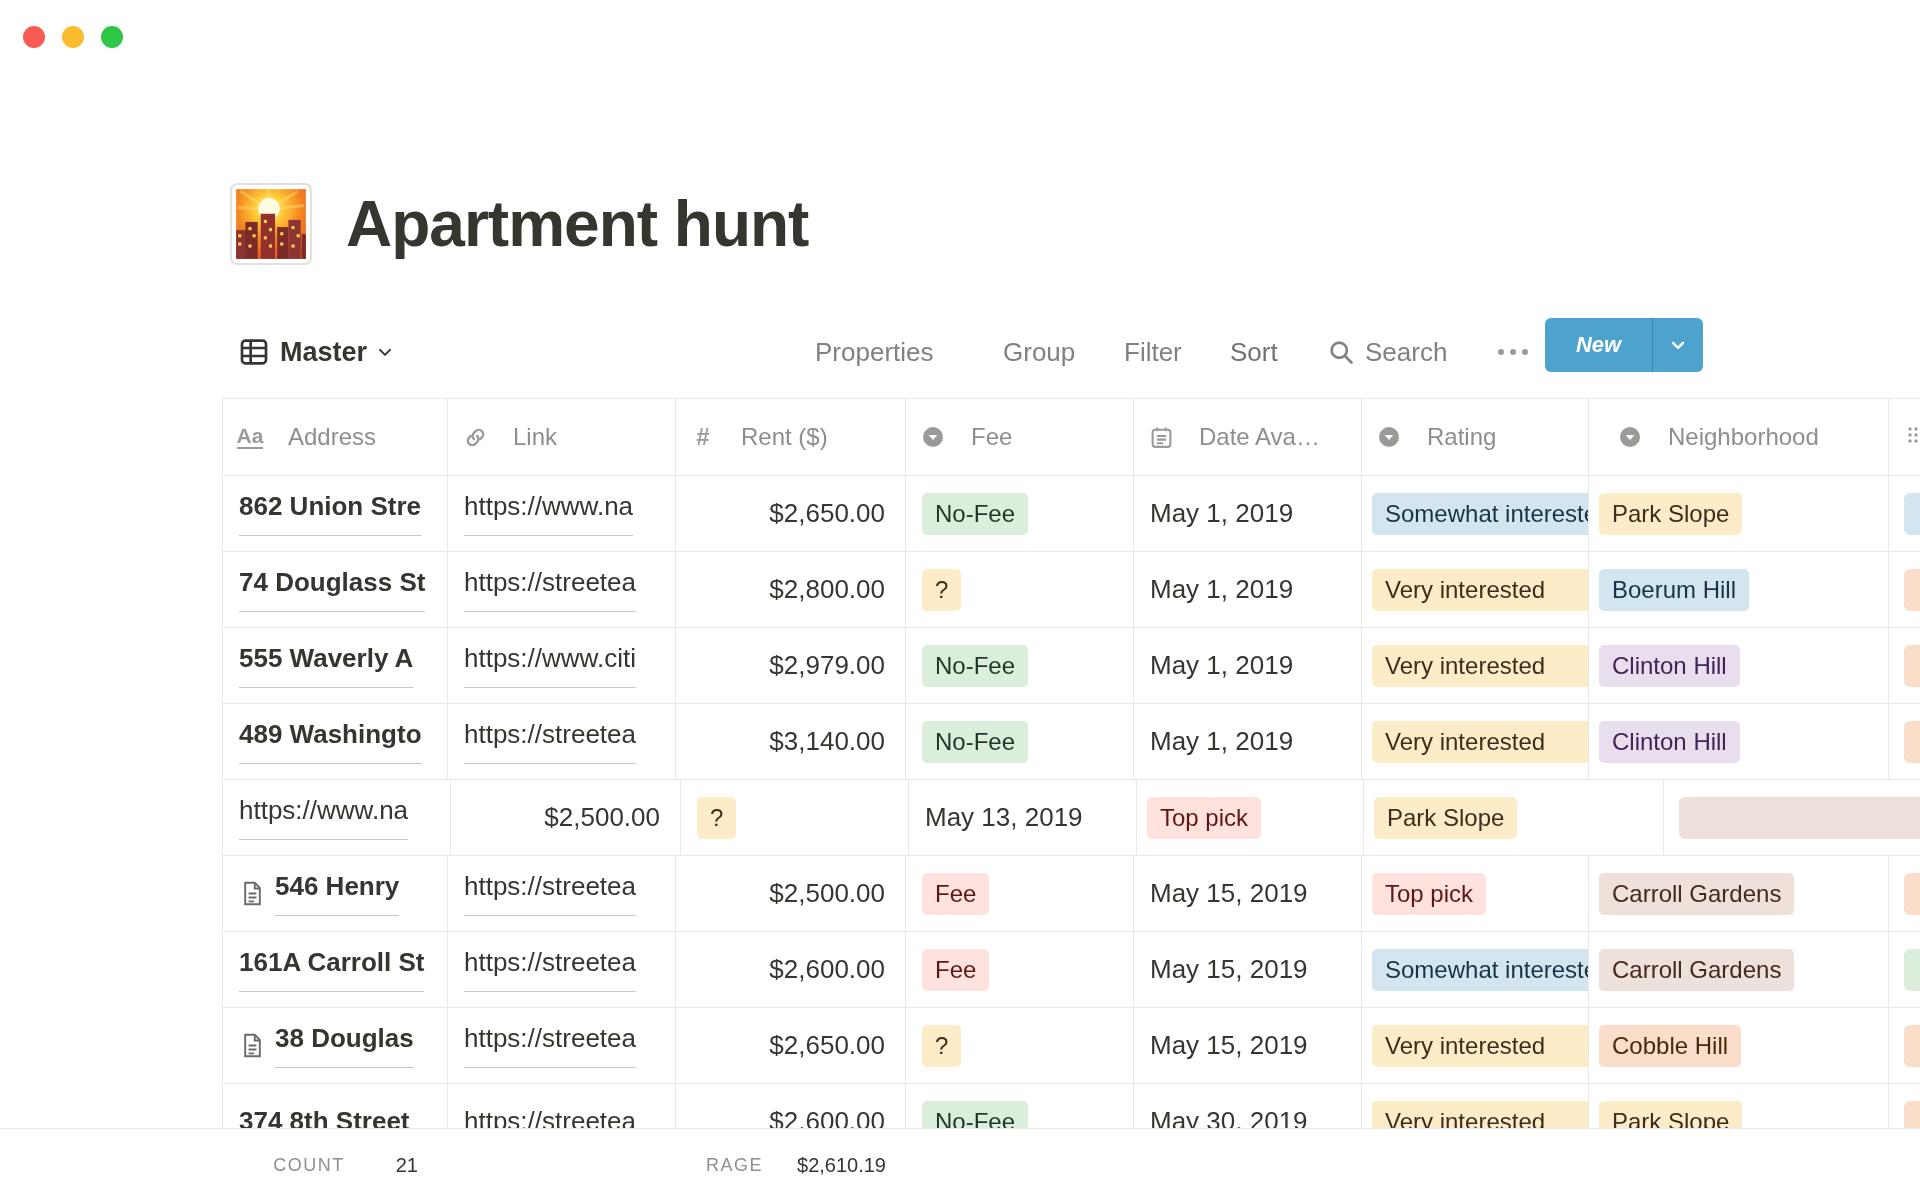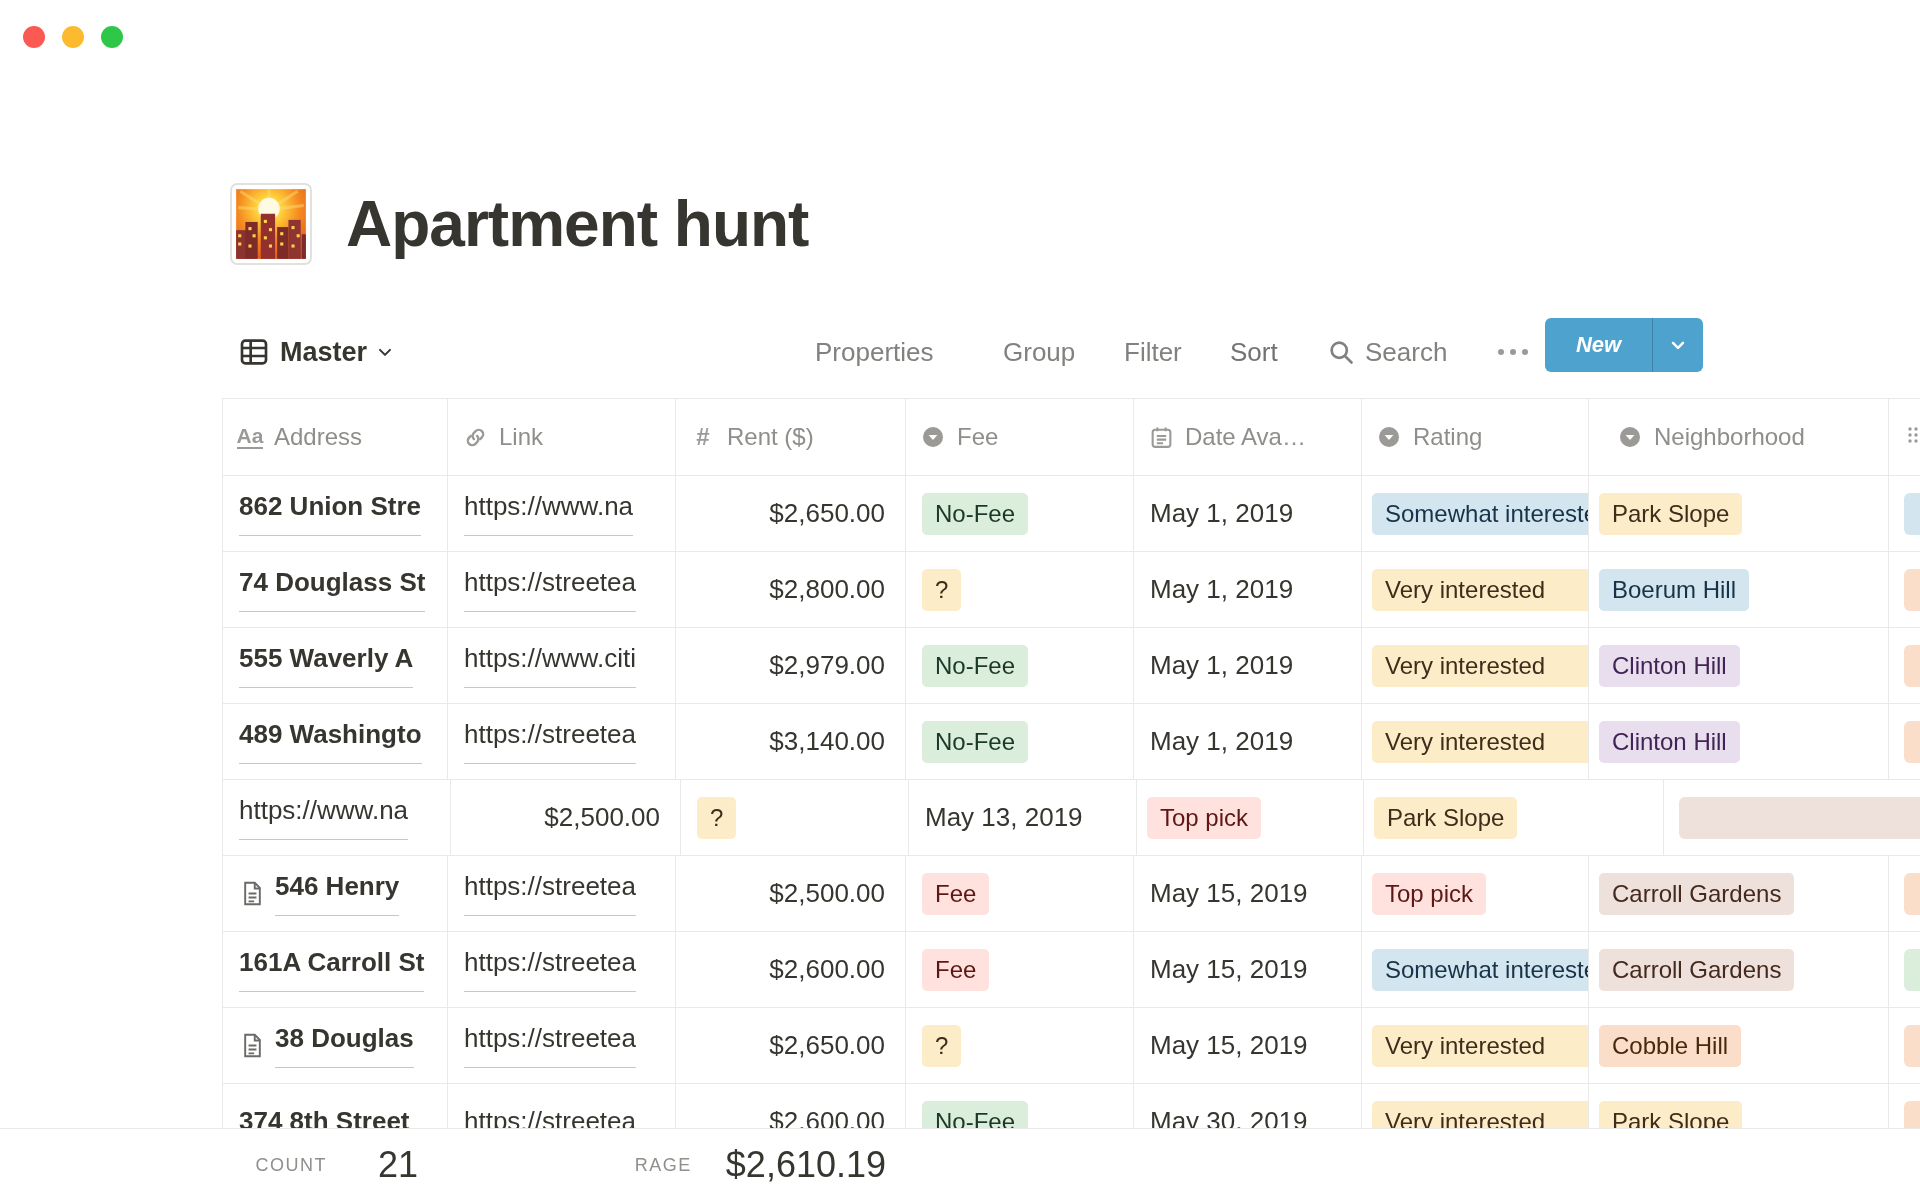--- a/index.html
+++ b/index.html
@@ -23,40 +23,40 @@
   .new-btn{position:absolute;left:1545px;top:-4px;height:54px;width:158px;border-radius:6px;display:flex;color:#fff;overflow:hidden;}
   .new-main{flex:1;display:flex;align-items:center;justify-content:center;font-size:22px;font-weight:700;font-style:italic;}
   .new-split{width:1px;background:rgba(0,0,0,.18);}
   .new-dd{width:50px;display:flex;align-items:center;justify-content:center;}
   
   .table{position:absolute;left:222px;top:398px;right:0;}
   .thead{display:flex;border-top:1px solid #E9E9E7;border-bottom:1px solid #E9E9E7;height:76px;}
   .rows{height:653px;overflow:hidden;}
   .trow{display:flex;height:76px;box-sizing:border-box;border-bottom:1px solid #E9E9E7;}
   .cell{box-sizing:border-box;border-left:1px solid #E9E9E7;display:flex;align-items:center;overflow:hidden;white-space:nowrap;padding:0 10px 0 16px;font-size:26px;}
-  .hcell{color:#8F8E8B;font-size:24px;gap:11px;padding-left:14px;}
+  .hcell{color:#8F8E8B;font-size:24px;gap:25px;padding-left:14px;}
   .hcell .hic{display:inline-flex;width:26px;height:26px;flex:0 0 auto;align-items:center;justify-content:center;}
   .c0{width:225px;} .c1{width:228px;} .c2{width:230px;} .c3{width:228px;}
   .c4{width:228px;} .c5{width:227px;} .c6{width:300px;padding-left:28px;} .c7{width:32px;flex:1 0 auto;}
   .addr{font-weight:600;}
   .u{border-bottom:1.5px solid rgba(55,53,47,.28);padding-bottom:13px;}
   .rent{justify-content:flex-end;padding-right:20px;}
   .pill{display:inline-flex;align-items:center;height:42px;padding:0 13px;border-radius:5px;font-size:24px;line-height:42px;flex:0 0 auto;}
   .pill.clipped{border-top-right-radius:0;border-bottom-right-radius:0;min-width:240px;}
   .cell.tagc{padding-right:0;}
   .c5.tagc,.c6.tagc{padding-left:10px;}
   .pgic{display:inline-flex;width:27px;height:27px;margin-right:9px;flex:0 0 auto;}
   .peekc{padding:0;position:relative;}
   .peek{margin-left:15px;height:42px;flex:1 0 auto;border-radius:6px 0 0 6px;}
   
   .tfoot{position:absolute;left:0;top:1128px;width:1920px;height:72px;background:#fff;border-top:1px solid #E9E9E7;}
   .fcell{position:absolute;top:0;height:72px;display:flex;align-items:center;justify-content:flex-end;padding-right:19px;box-sizing:border-box;}
   .fcount{left:212px;width:225px;gap:40px;} .favg{left:655px;width:250px;gap:23px;}
   .flabel{font-size:18px;letter-spacing:1.5px;color:#908F8B;margin-right:11px;}
-  .fval{font-size:36px;color:#37352F;}
+  .fval{font-size:20px;color:#37352F;}
 </style>
 </head>
 <body>
 
 <div class="window">
 
   <div class="traffic">
     <span class="light" id="lt-red" style="background: rgb(251, 90, 82);"></span>
     <span class="light" id="lt-yellow" style="background: rgb(252, 187, 47);"></span>
     <span class="light" id="lt-green" style="background: rgb(47, 199, 72);"></span>

